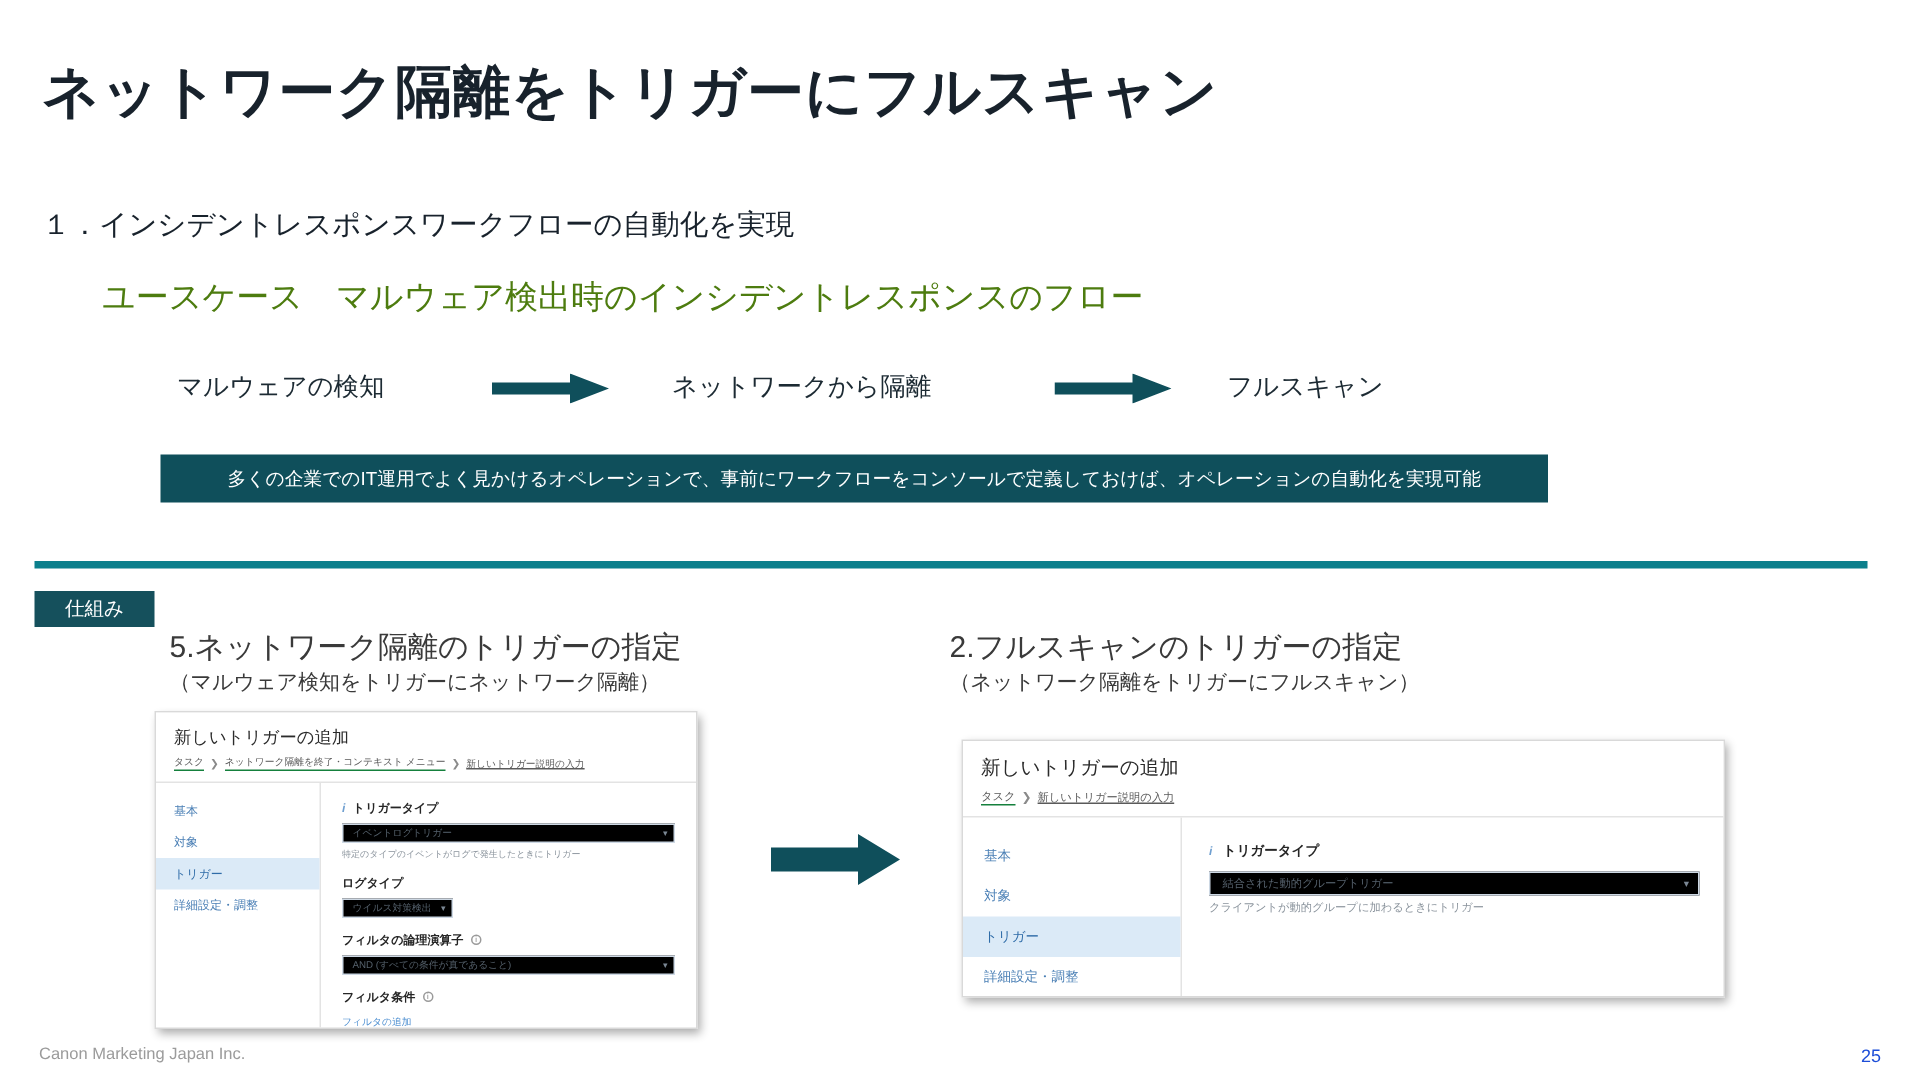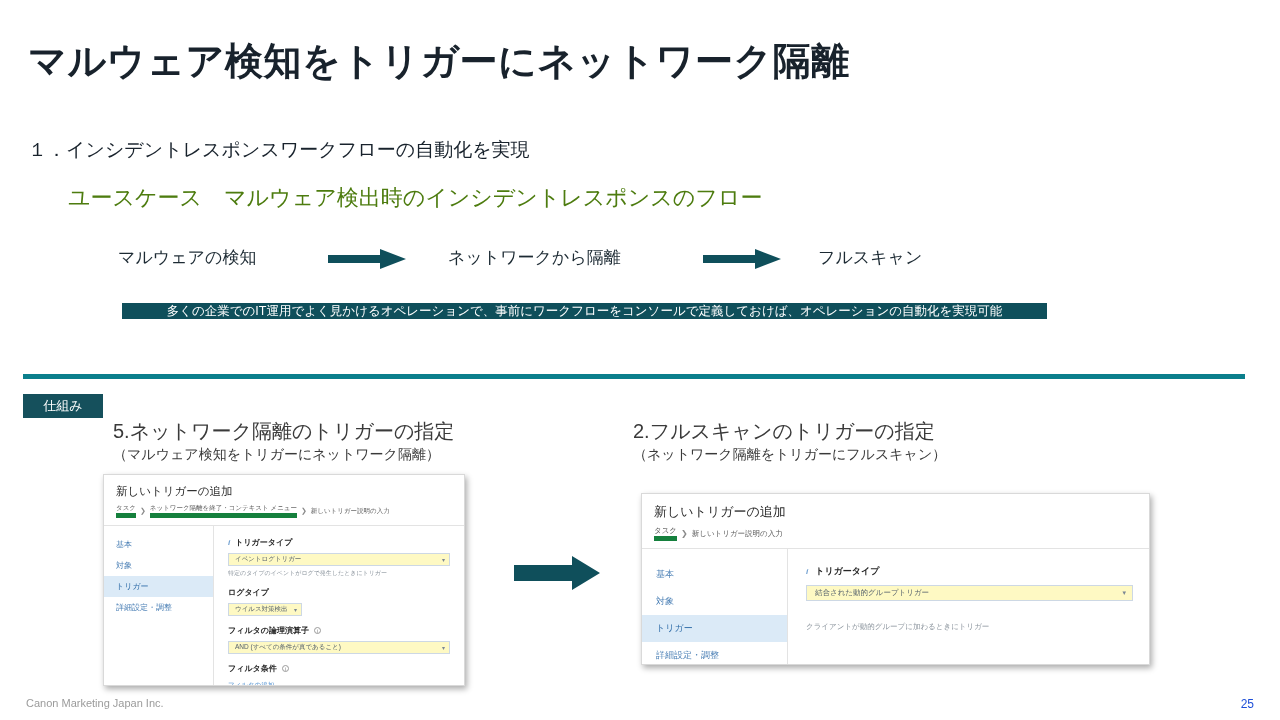--- a/index.html
+++ b/index.html
@@ -41,22 +41,22 @@
     position: absolute; top: 5px; width: 78px; height: 20px;
   }
   .arrow-sm.a1 { left: 210px; }
   .arrow-sm.a2 { left: 585px; }
   .arrow-shape {
     width: 100%; height: 100%; display: block;
   }
 
   
   .banner {
-    position: absolute; left: 122px; top: 303px;
-    width: 925px; height: 16px;
+    position: absolute; left: 107px; top: 303px;
+    width: 925px; height: 32px;
     background: #0f4f5b;
     color: #ffffff; font-size: 12.5px;
     display: flex; align-items: center; justify-content: center;
     letter-spacing: 0px; white-space: nowrap;
   }
 
   
   .divider {
     position: absolute; left: 23px; top: 374px;
     width: 1222px; height: 5px; background: #0b7f8c;
@@ -87,23 +87,23 @@
     overflow: hidden;
     font-family: "Liberation Sans", "DejaVu Sans", sans-serif;
   }
   #shot-1 { left: 103px; top: 474px; width: 362px; height: 212px; }
   #shot-2 { left: 641px; top: 493px; width: 509px; height: 172px; }
 
   .shot-header { padding: 9px 12px 7px 12px; background: #fff; }
   .shot-title { font-size: 11.5px; color: #2b2b2b; }
   #shot-2 .shot-title { font-size: 13px; }
   .crumbs { margin-top: 5px; display: flex; align-items: center; gap: 4px; flex-wrap: nowrap; }
-  .crumb { font-size: 6.5px; color: #5a5a5a; border-bottom: 5px solid #15803d; white-space: nowrap; }
+  .crumb { font-size: 6.5px; color: #5a5a5a; border-bottom: 1px solid #15803d; white-space: nowrap; }
   #shot-2 .crumb { font-size: 7.5px; }
-  .crumb.plain { border-bottom: none; }
+  .crumb.plain { border-bottom: none; text-decoration: underline; }
   .sep { font-size: 7px; color: #8a8a8a; }
   #shot-2 .sep { font-size: 8px; }
 
   .shot-body { display: flex; border-top: 1px solid #e3e3e3; height: 100%; }
   .side {
     width: 110px; border-right: 1px solid #e3e3e3; padding-top: 8px; flex: none;
   }
   #shot-2 .side { width: 146px; padding-top: 12px; }
   .side-item {
     font-size: 8px; color: #4a7fb5; padding: 5px 12px; white-space: nowrap;
@@ -113,49 +113,49 @@
 
   .content { flex: 1; padding: 11px 14px 0 14px; }
   #shot-2 .content { padding: 16px 16px 0 18px; }
 
   .field-label { display: flex; align-items: center; gap: 5px; font-size: 8px; font-weight: bold; color: #262626; white-space: nowrap; }
   #shot-2 .field-label { font-size: 9px; gap: 7px; }
   .info-i { color: #6f9fd0; font-size: 8px; font-style: italic; font-weight: bold; }
   .info-c { display:inline-block; width:7px; height:7px; border:1px solid #9a9a9a; border-radius:50%; color:#7a7a7a; font-size:5px; line-height:6px; text-align:center; font-weight:normal;}
 
   .select {
-    margin-top: 5px; height: 13px; border: 1px solid #cdd8e4; background: #fef9c3;
+    margin-top: 5px; height: 13px; border: 1px solid #cdd8e4; background: #000000;
     display: flex; align-items: center; justify-content: space-between;
     padding: 0 4px 0 6px; font-size: 6.5px; color: #55616c;
   }
   #shot-2 .select { height: 16px; font-size: 7.5px; padding: 0 6px 0 8px; margin-top: 7px; }
   .select.narrow { width: 74px; }
   .chev { font-size: 6px; color: #7b8794; }
   #shot-2 .chev { font-size: 7px; }
   .hint { margin-top: 3px; font-size: 6px; color: #8b949d; white-space: nowrap; }
-  #shot-2 .hint { font-size: 7.5px; margin-top: 21px; }
+  #shot-2 .hint { font-size: 7.5px; margin-top: 3px; }
   .gap { height: 9px; }
   .link { margin-top: 7px; font-size: 6.5px; color: #4a8dd0; }
 
   
   .footer-left {
     position: absolute; left: 26px; top: 697px;
     font-size: 11px; color: #9b9b9b; white-space: nowrap;
   }
   .footer-page {
     position: absolute; right: 26px; top: 697px;
     font-size: 12px; color: #1d4ed8;
   }
 </style>
 </head>
 <body>
 
 <div class="slide">
 
-  <div class="slide-title">マルウェア検知をトリガーにネットワーク隔離</div>
+  <div class="slide-title">ネットワーク隔離をトリガーにフルスキャン</div>
 
   <div class="sec-num">１．インシデントレスポンスワークフローの自動化を実現</div>
   <div class="usecase">ユースケース　マルウェア検出時のインシデントレスポンスのフロー</div>
 
   <div class="flow">
     <div class="flow-step s1">マルウェアの検知</div>
     <div class="arrow-sm a1">
       <svg class="arrow-shape" viewBox="0 0 78 20" preserveAspectRatio="none" aria-hidden="true">
         <polygon points="0,6 52,6 52,0 78,10 52,20 52,14 0,14" fill="#0f4f5b"></polygon>
       </svg>

